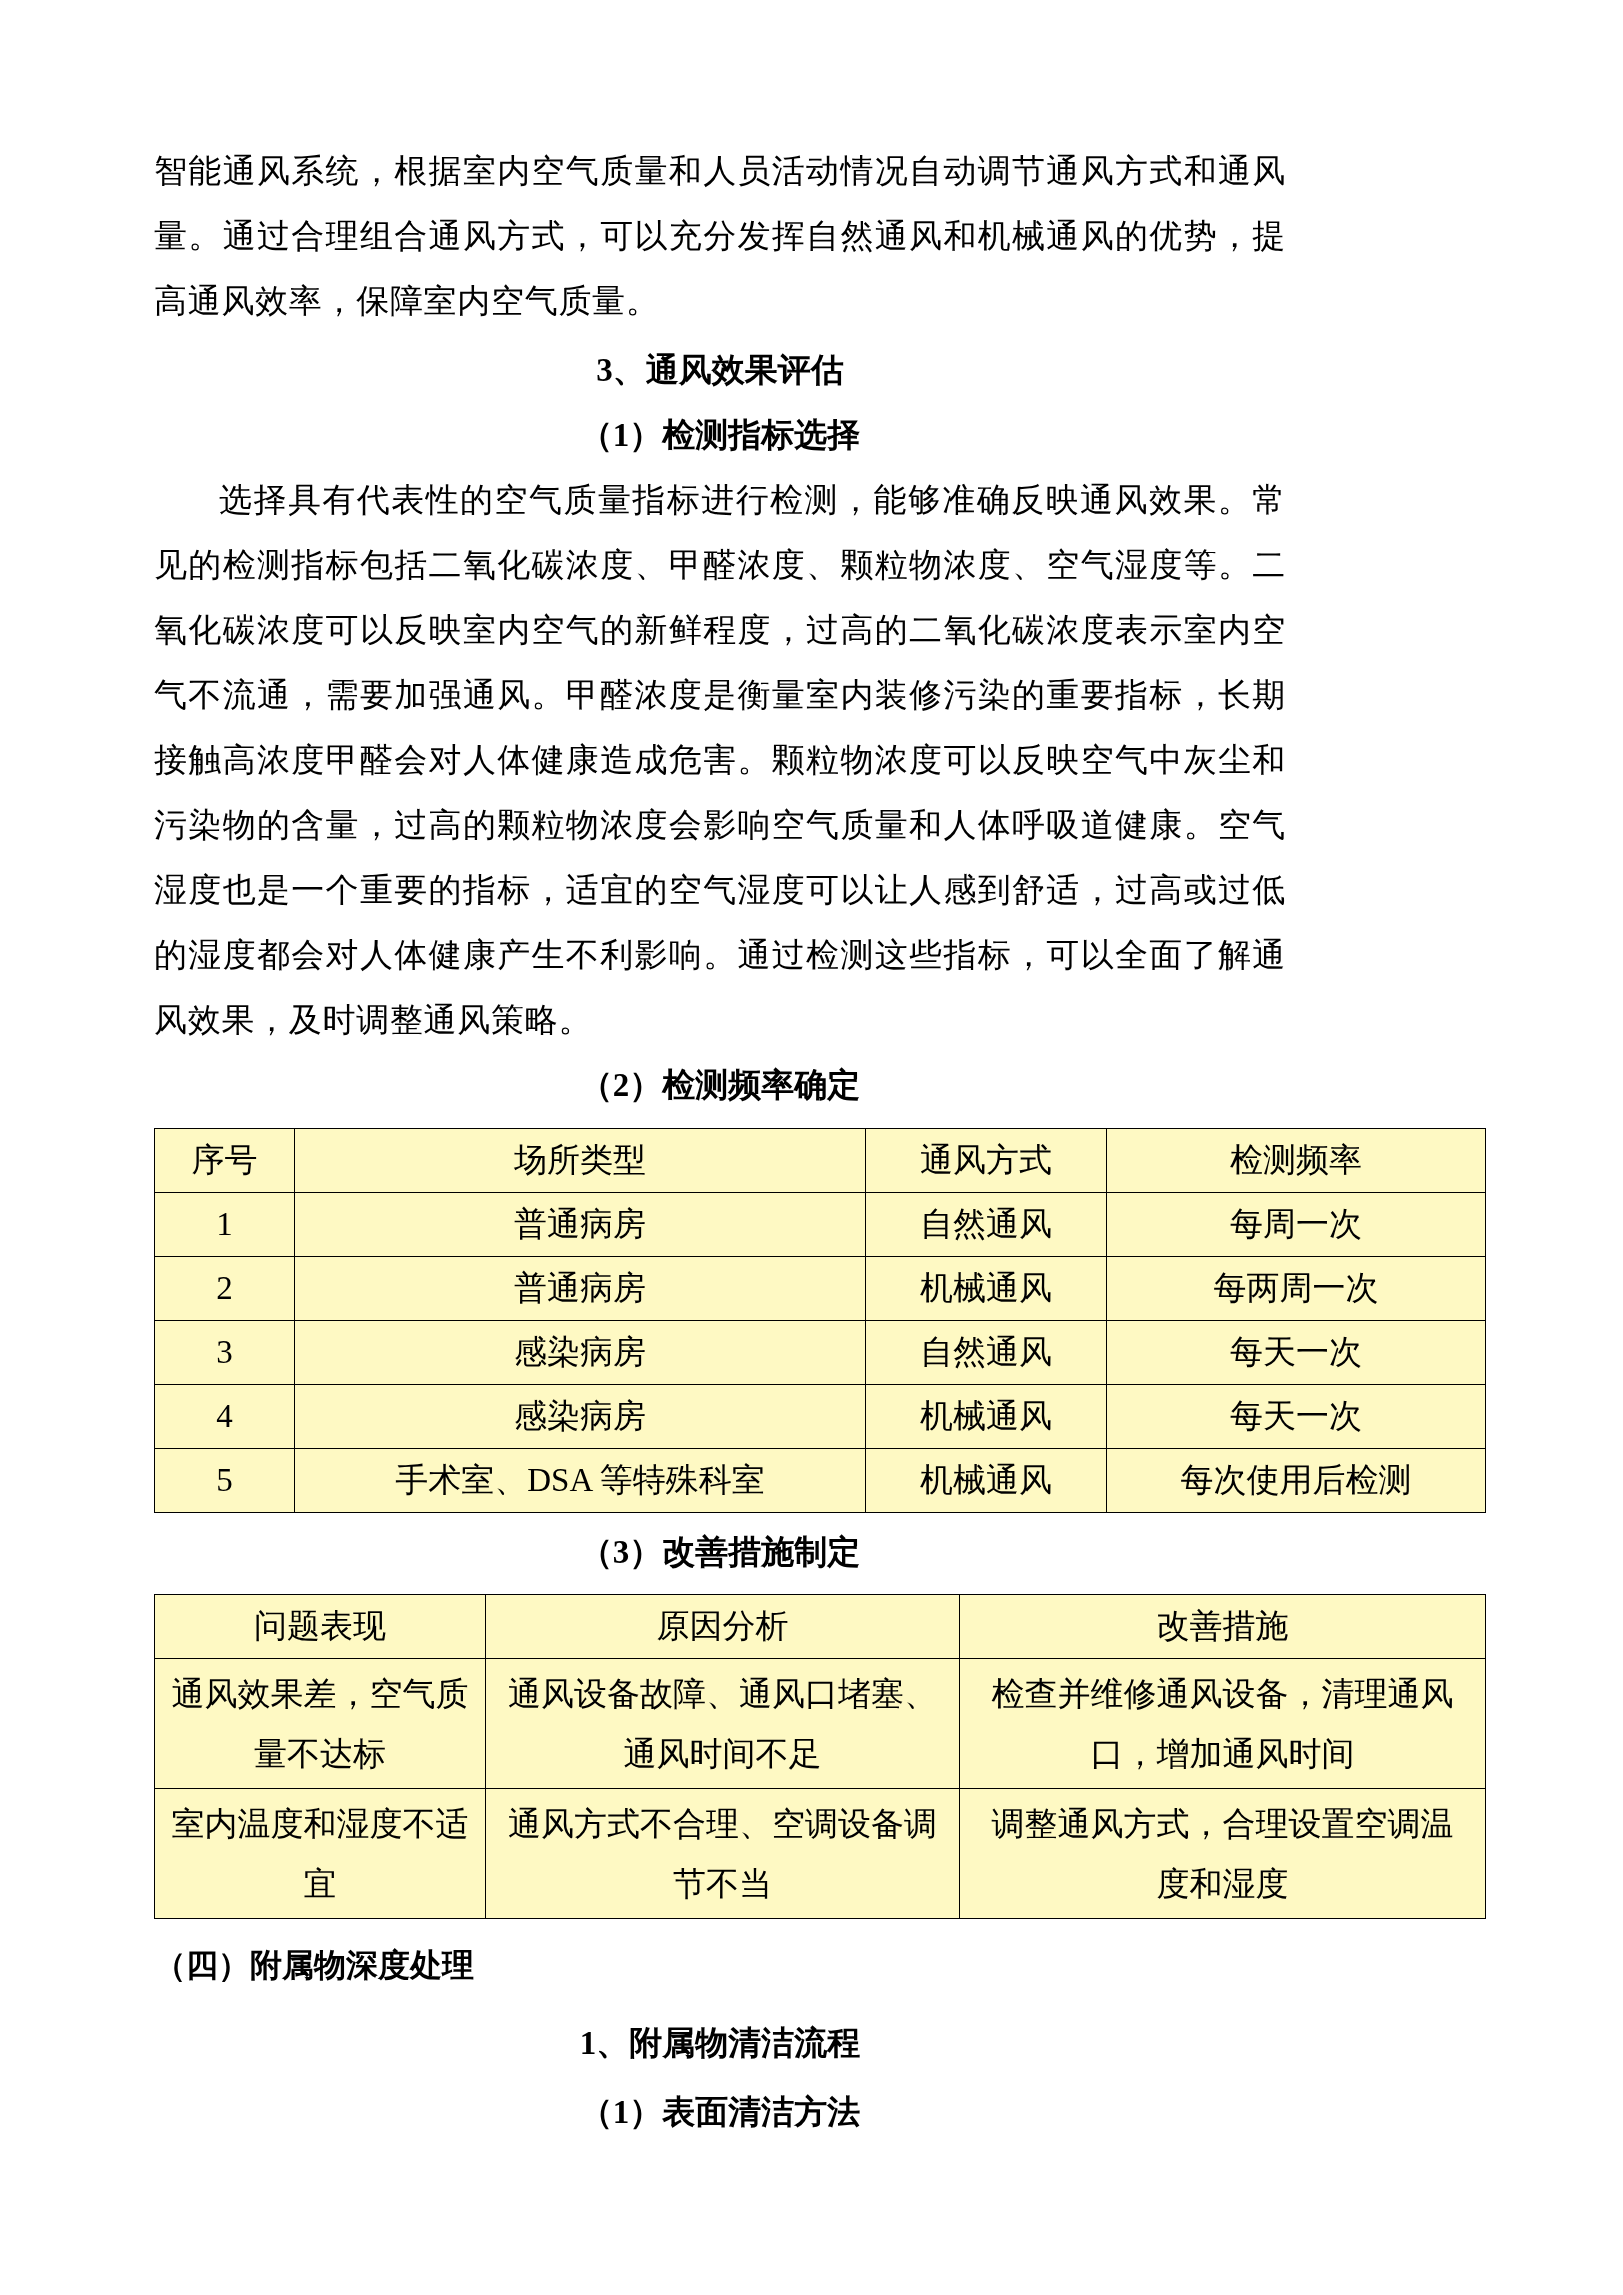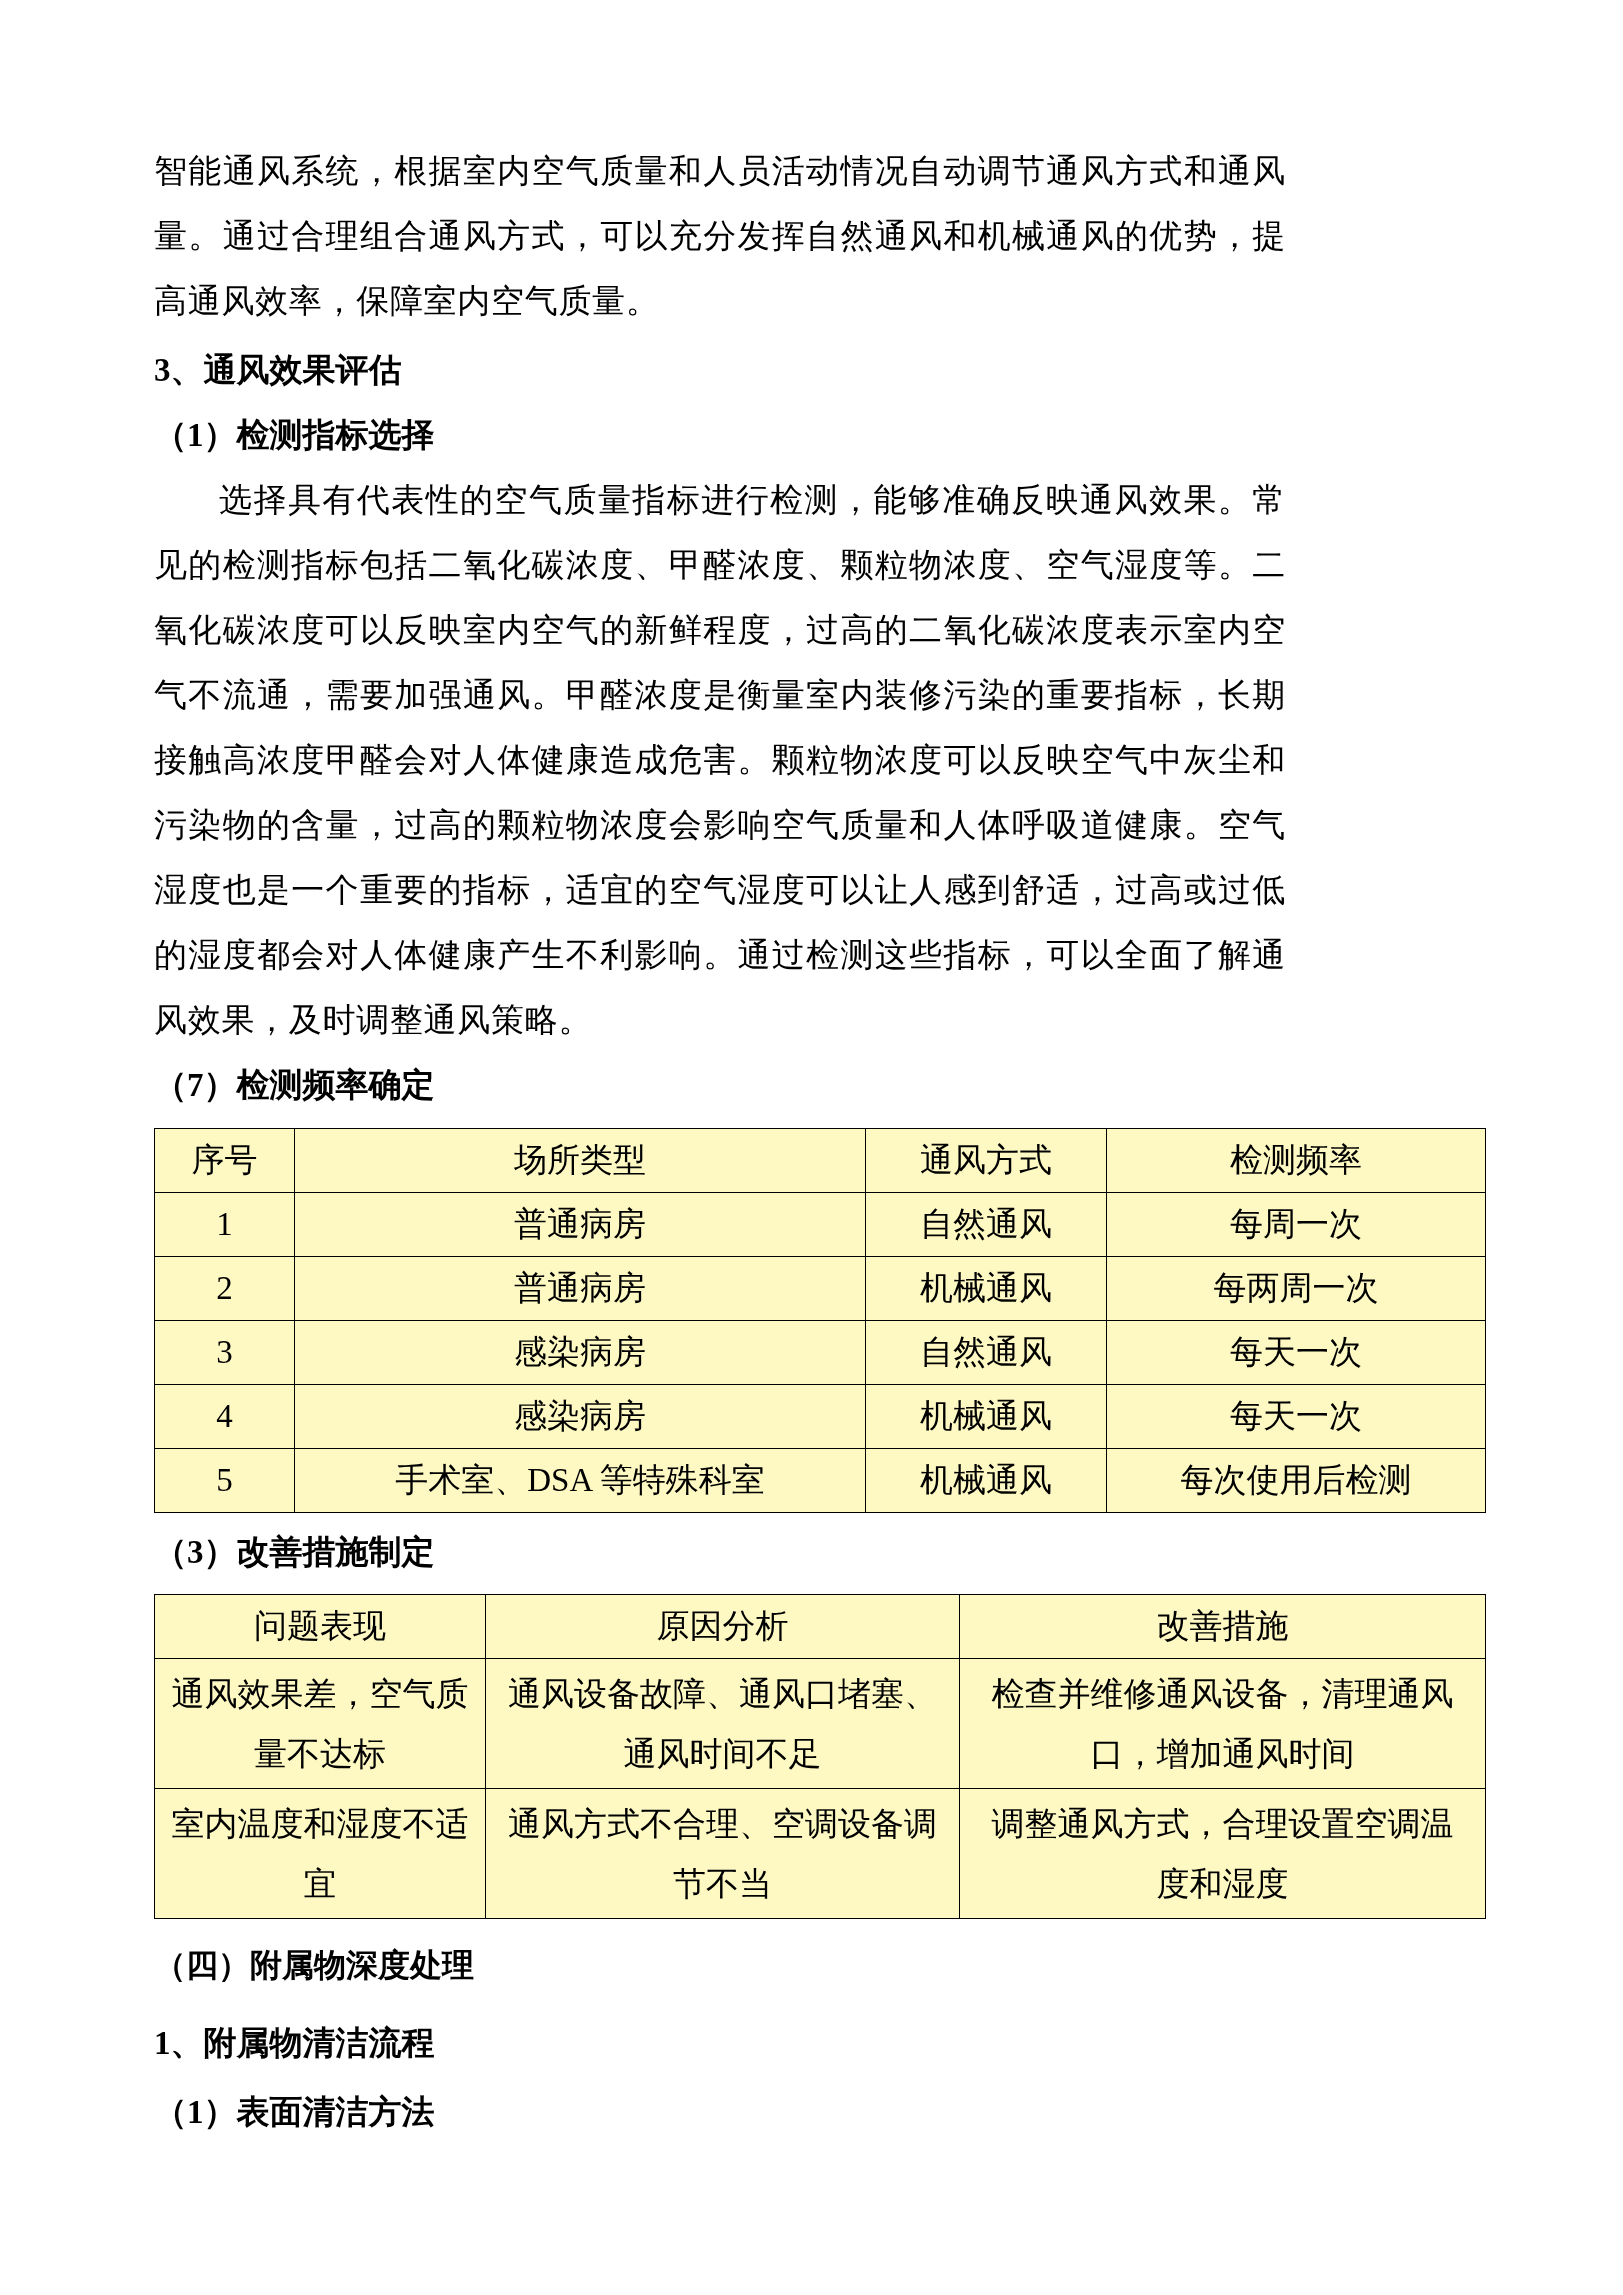--- a/index.html
+++ b/index.html
@@ -22,21 +22,21 @@
     line-height: 65px;
     text-align: justify;
     text-justify: inter-ideograph;
     letter-spacing: 0.7px;
   }
   .indent2 { text-indent: 65px; }
   .h-bold {
     font-size: 33px;
     line-height: 65px;
     font-weight: bold;
-    text-align: left;
+    text-align: center;
   }
   .h-sec3 { margin-top: 3.9px; }
   .h-sub  { margin-top: 0; }
   .h-sub3 { margin-top: 6.5px; }
   .h-sec4 {
     font-size: 32px;
     line-height: 73px;
     font-weight: bold;
     margin-top: 9.2px;
   }
@@ -80,21 +80,21 @@
 <div class="page">
 
   <p class="body-para">智能通风系统，根据室内空气质量和人员活动情况自动调节通风方式和通风量。通过合理组合通风方式，可以充分发挥自然通风和机械通风的优势，提高通风效率，保障室内空气质量。</p>
 
   <h2 class="h-bold h-sec3">3、通风效果评估</h2>
 
   <h3 class="h-bold h-sub">（1）检测指标选择</h3>
 
   <p class="body-para indent2">选择具有代表性的空气质量指标进行检测，能够准确反映通风效果。常见的检测指标包括二氧化碳浓度、甲醛浓度、颗粒物浓度、空气湿度等。二氧化碳浓度可以反映室内空气的新鲜程度，过高的二氧化碳浓度表示室内空气不流通，需要加强通风。甲醛浓度是衡量室内装修污染的重要指标，长期接触高浓度甲醛会对人体健康造成危害。颗粒物浓度可以反映空气中灰尘和污染物的含量，过高的颗粒物浓度会影响空气质量和人体呼吸道健康。空气湿度也是一个重要的指标，适宜的空气湿度可以让人感到舒适，过高或过低的湿度都会对人体健康产生不利影响。通过检测这些指标，可以全面了解通风效果，及时调整通风策略。</p>
 
-  <h3 class="h-bold h-sub">（7）检测频率确定</h3>
+  <h3 class="h-bold h-sub">（2）检测频率确定</h3>
 
   <table class="tbl-freq">
     <colgroup>
       <col style="width:140px">
       <col style="width:571px">
       <col style="width:241px">
       <col style="width:379px">
     </colgroup>
     <thead>
       <tr>

